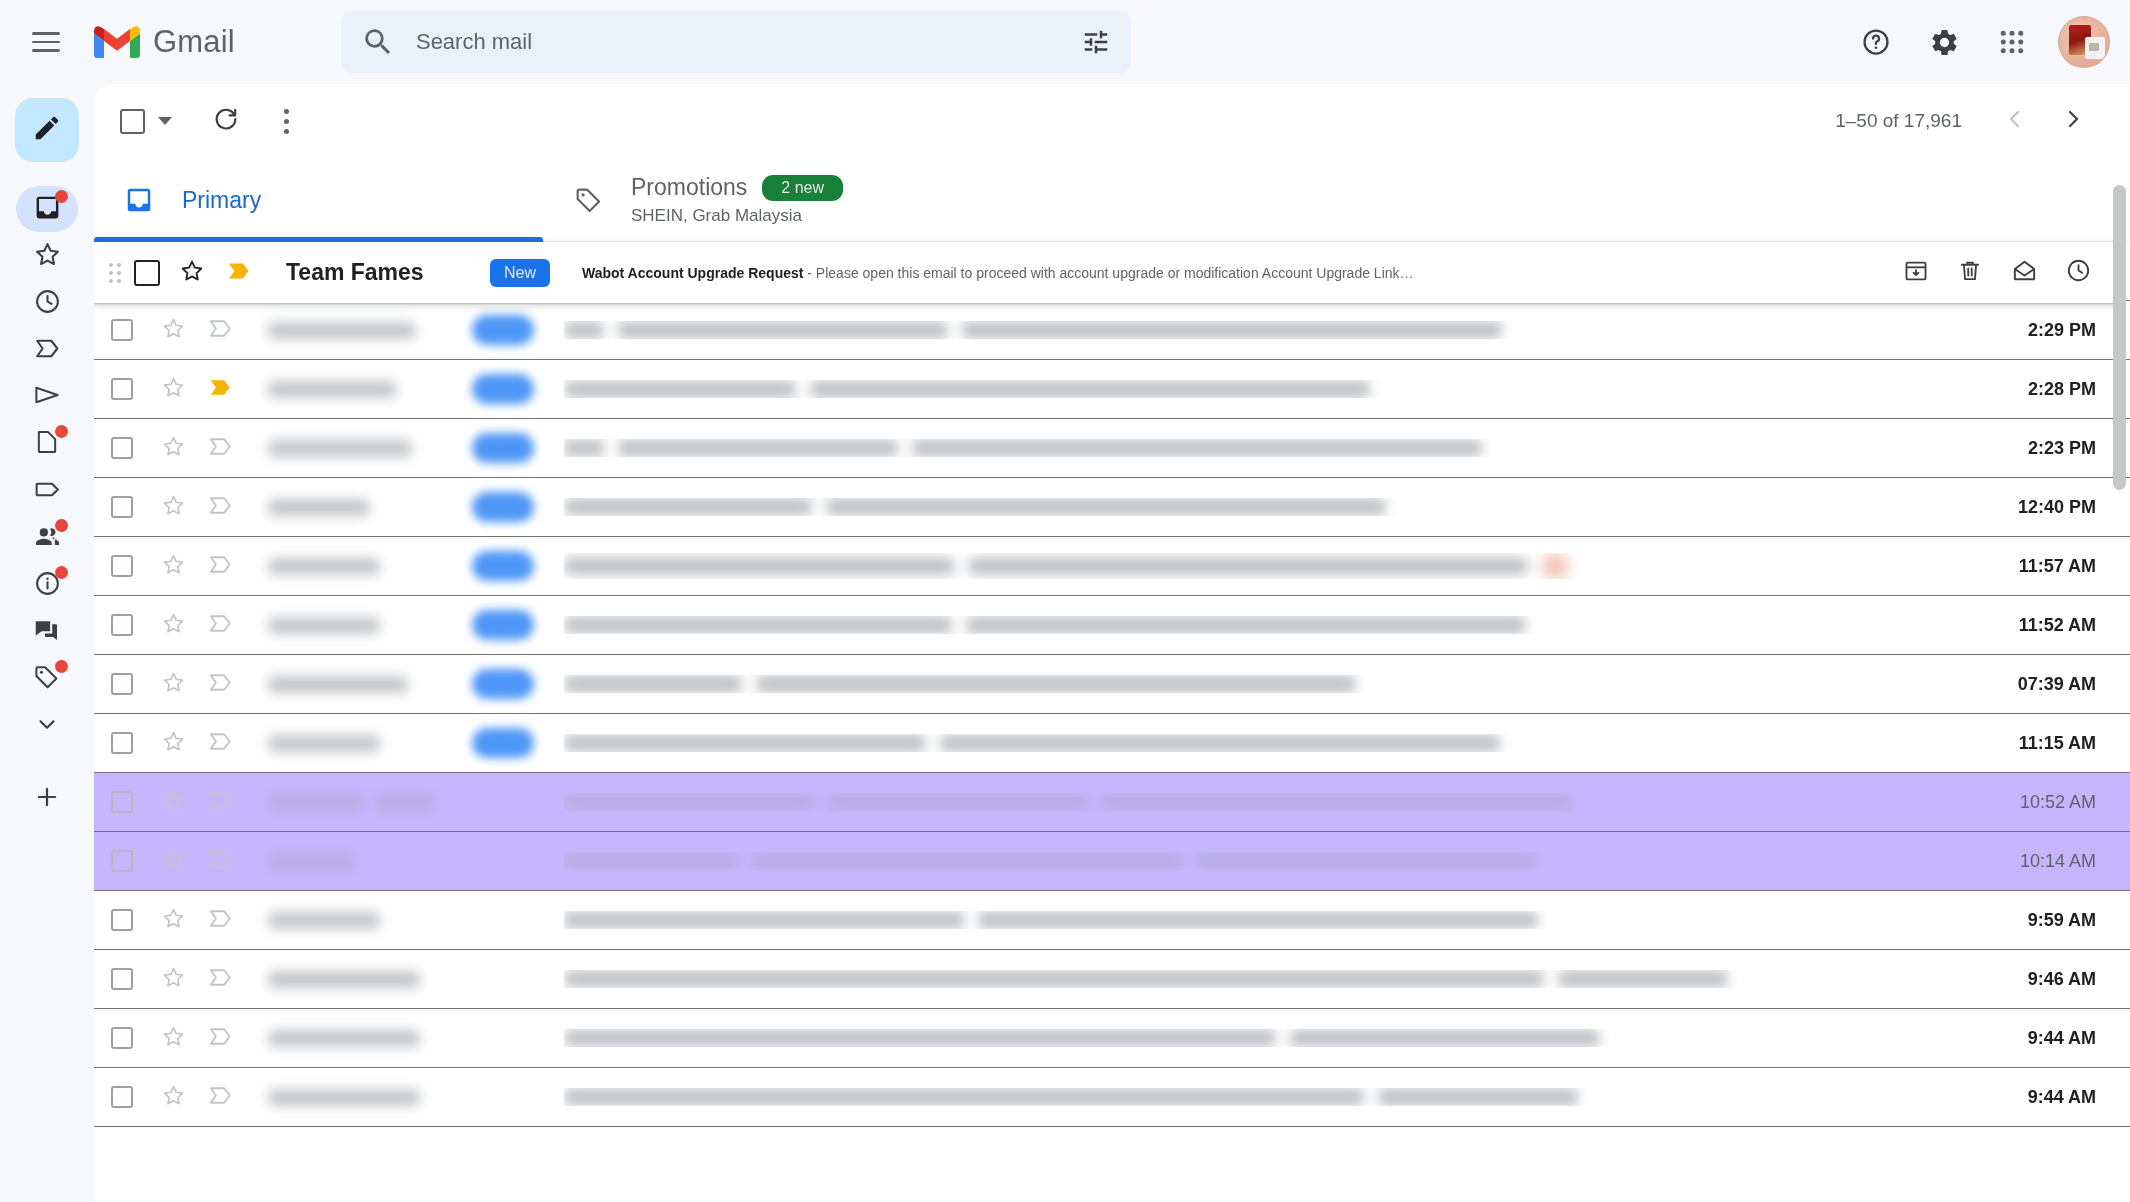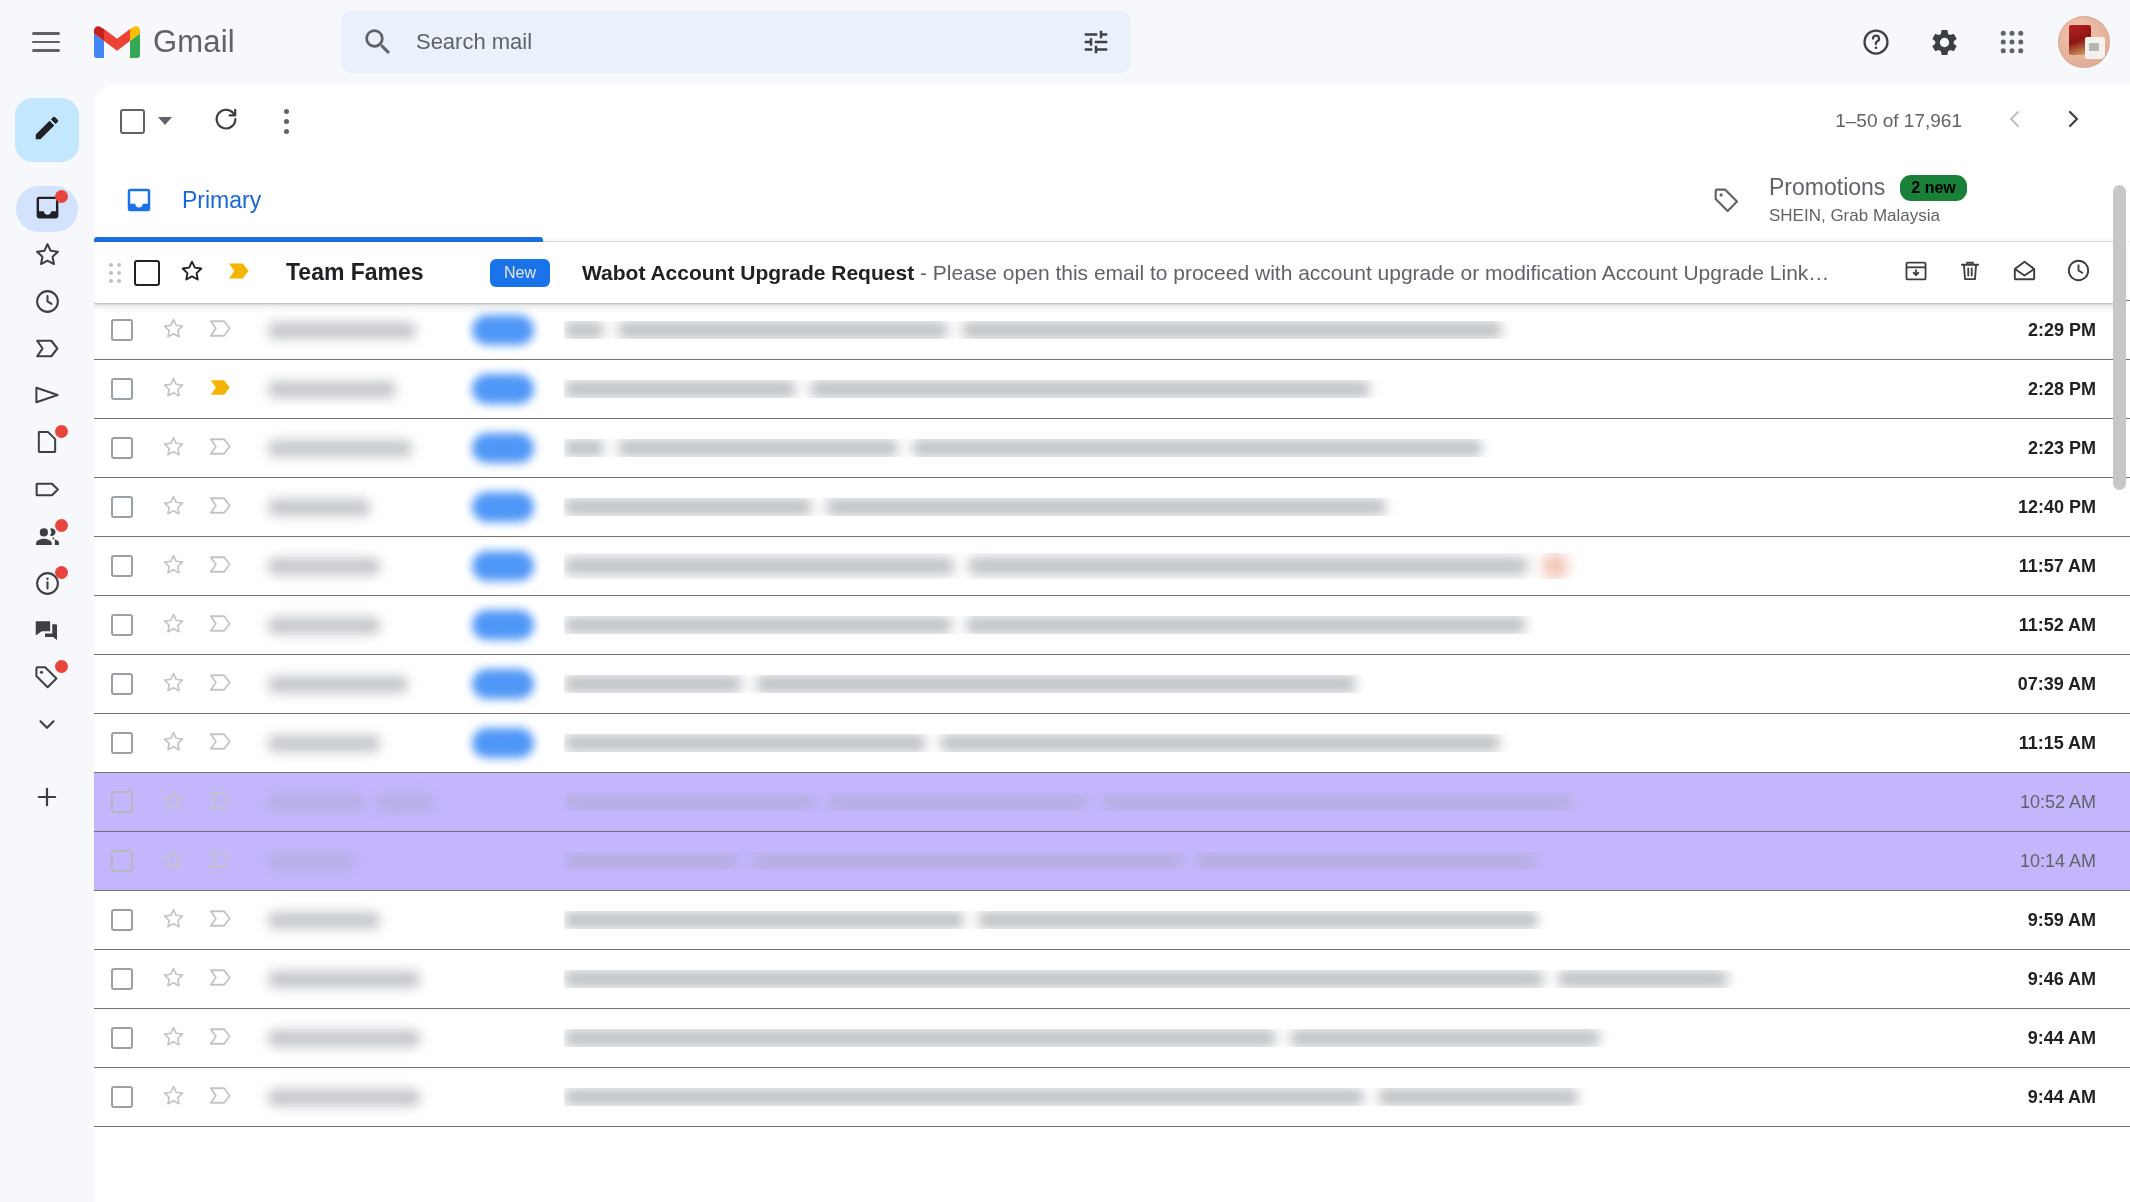--- a/index.html
+++ b/index.html
@@ -155,39 +155,38 @@
   }
   .pg-btn {
     width: 54px; height: 54px; border-radius: 50%;
     display: flex; align-items: center; justify-content: center; cursor: pointer;
   }
 
   
   .tabs {
     height: 84px; display: flex; position: relative;
     border-bottom: 1px solid #e8eaed;
-    justify-content: space-between;
   }
   .tab {
     width: 449px; height: 84px;
     display: flex; align-items: center; padding-left: 30px;
     cursor: pointer; position: relative;
   }
   .tab-ico { width: 42px; flex: none; display: flex; align-items: center; }
   .tab-txt { margin-left: 16px; }
   .tab-title { font-size: 23px; color: #5f6368; display: flex; align-items: center; gap: 15px; }
   .tab.active .tab-title { color: #1967d2; font-weight: 500; }
   .tab-sub { font-size: 17px; color: #5f6368; margin-top: 5px; }
   .tab-underline {
     position: absolute; left: 0; right: 0; bottom: 0; height: 5px;
     background: #1a73e8; border-radius: 3px 3px 0 0;
   }
   .badge-new {
-    background: #188038; color: #000000; font-size: 16px; font-weight: 700;
-    padding: 3px 11px; border-radius: 11px; line-height: 1.25;
+    background: #188038; color: #e5e5e5; font-size: 16px; font-weight: 400;
+    padding: 3px 19px; border-radius: 11px; line-height: 1.25;
   }
 
   
   .list { position: relative; }
   .row {
     height: 59px; display: flex; align-items: center;
     border-bottom: 1px solid #737373;
     position: relative; cursor: pointer;
     background: #fff;
   }
@@ -238,21 +237,21 @@
   .hc-sender {
     width: 228px; flex: none; padding-left: 24px;
     font-size: 23px; font-weight: 700; color: #202124;
   }
   .hc-badge { width: 92px; flex: none; }
   .pill-new {
     display: inline-block; background: #1a73e8; color: #e5e5e5;
     font-size: 16px; font-weight: 400; padding: 5px 14px; border-radius: 6px;
   }
   .hc-subj {
-    flex: 1; min-width: 0; font-size: 21px; color: #5f6368;
+    flex: 1; min-width: 0; font-size: 14px; color: #5f6368;
     white-space: nowrap; overflow: hidden; text-overflow: ellipsis;
     padding-right: 20px;
   }
   .hc-subj b { color: #202124; font-weight: 700; }
   .hc-actions { display: flex; align-items: center; gap: 6px; padding-right: 18px; flex: none; }
   .hc-act {
     width: 48px; height: 48px; border-radius: 50%;
     display: flex; align-items: center; justify-content: center; cursor: pointer;
   }
 

